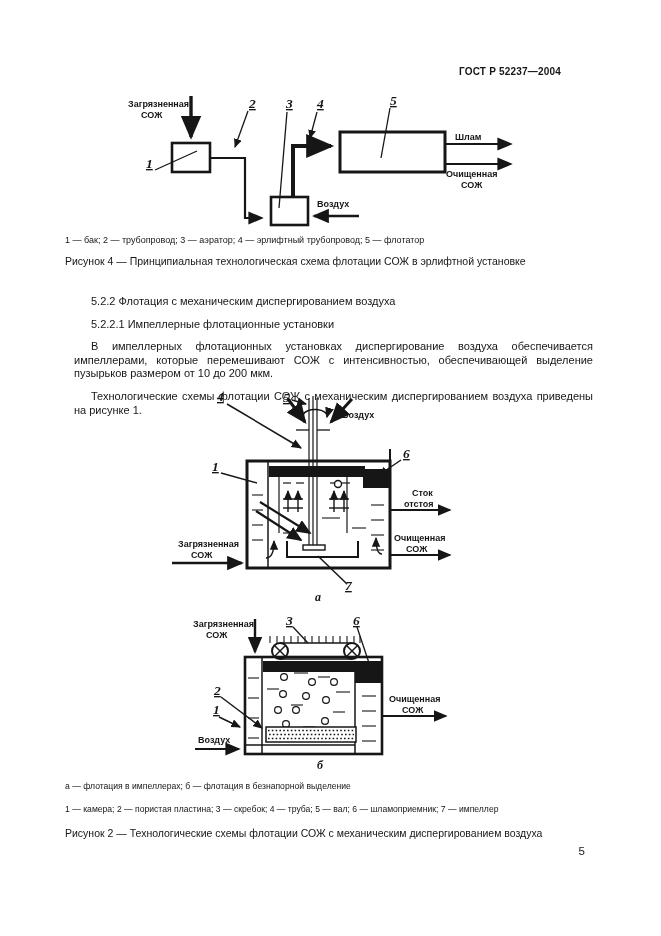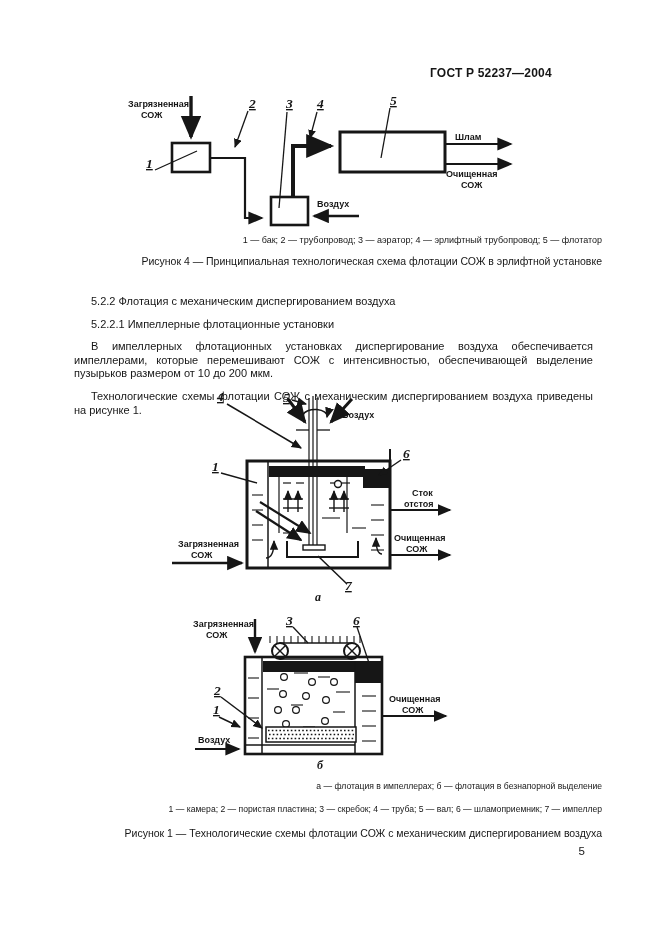--- a/index.html
+++ b/index.html
@@ -2,26 +2,26 @@
 <html lang="ru"><head>
 <meta charset="utf-8">
 <style>
   html,body{margin:0;padding:0;background:#9a9a9a;}
   .page{
     position:relative;width:661px;height:936px;background:#ffffff;
     font-family:"Liberation Sans",sans-serif;color:#161616;overflow:hidden;
     margin:0 auto;
   }
   .header{
-    position:absolute;left:430px;top:66px;width:160px;text-align:left;
-    font-size:12px;font-weight:bold;letter-spacing:.2px;
+    position:absolute;left:430px;top:66px;width:160px;text-align:center;
+    font-size:10px;font-weight:bold;letter-spacing:.2px;
   }
   .fig{position:absolute;}
   .cap{
-    position:absolute;left:65px;width:537px;text-align:right;
+    position:absolute;left:65px;width:537px;text-align:left;
     font-size:10.5px;line-height:12px;
   }
   .cap.small{font-size:9px;}
   .cap.smaller{font-size:8.6px;}
   .bodytext{
     position:absolute;left:65px;top:286px;width:537px;
     font-size:11px;line-height:13.6px;text-align:justify;
   }
   .bodytext p{margin:9px;text-indent:17px;}
   .pagenum{position:absolute;left:545px;top:845px;width:40px;text-align:right;font-size:11.5px;}
@@ -342,16 +342,16 @@
       <text class="dl" x="389" y="702">Очищенная</text>
       <text class="dl" x="402" y="713">СОЖ</text>
       <line x1="382" y1="716" x2="446" y2="716" stroke="#161616" stroke-width="2" marker-end="url(#arr4b)"></line>
     </g>
 
     <text class="ds" x="317" y="769">б</text>
   </svg>
 
   <div class="cap smaller it" style="top:780px">а — флотация в импеллерах; б — флотация в безнапорной выделение</div>
   <div class="cap smaller it" style="top:803px">1 — камера; 2 — пористая пластина; 3 — скребок; 4 — труба; 5 — вал; 6 — шламоприемник; 7 — импеллер</div>
-  <div class="cap" style="top:827px">Рисунок 1 — Технологические схемы флотации СОЖ с механическим диспергированием воздуха</div>
+  <div class="cap" style="top:827px">Рисунок 2 — Технологические схемы флотации СОЖ с механическим диспергированием воздуха</div>
 
   <div class="pagenum">5</div>
 </div>
 
 </body></html>

